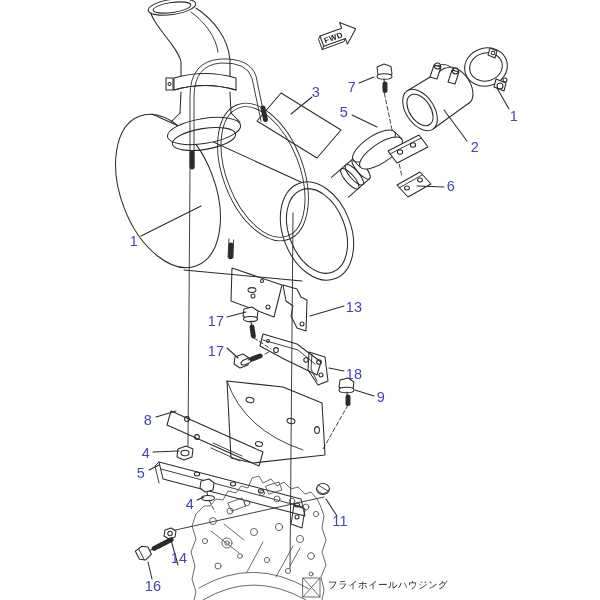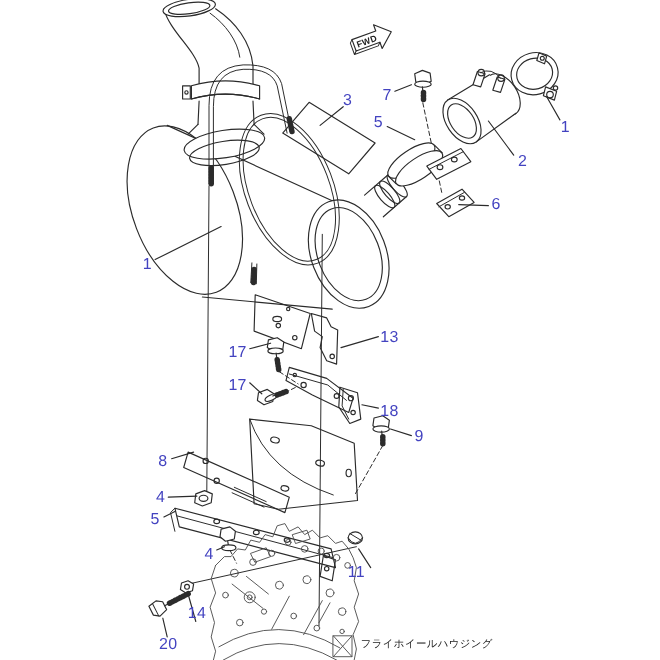--- a/index.html
+++ b/index.html
@@ -327,22 +327,22 @@
 <div class="callout" style="left:134px;top:241px">1</div>
 <div class="callout" style="left:354px;top:307px">13</div>
 <div class="callout" style="left:216px;top:321px">17</div>
 <div class="callout" style="left:216px;top:351px">17</div>
 <div class="callout" style="left:354px;top:374px">18</div>
 <div class="callout" style="left:381px;top:397px">9</div>
 <div class="callout" style="left:148px;top:420px">8</div>
 <div class="callout" style="left:146px;top:453px">4</div>
 <div class="callout" style="left:141px;top:473px">5</div>
 <div class="callout" style="left:190px;top:504px">4</div>
-<div class="callout" style="left:324px;top:521px">11</div>
+<div class="callout" style="left:340px;top:521px">11</div>
 <div class="callout" style="left:179px;top:558px">14</div>
-<div class="callout" style="left:153px;top:586px">20</div>
+<div class="callout" style="left:153px;top:586px">16</div>
 
 <div class="caption">
   <span class="jp">フライホイールハウジング</span>
   
 </div>
 
 </div>
 
 </body></html>

